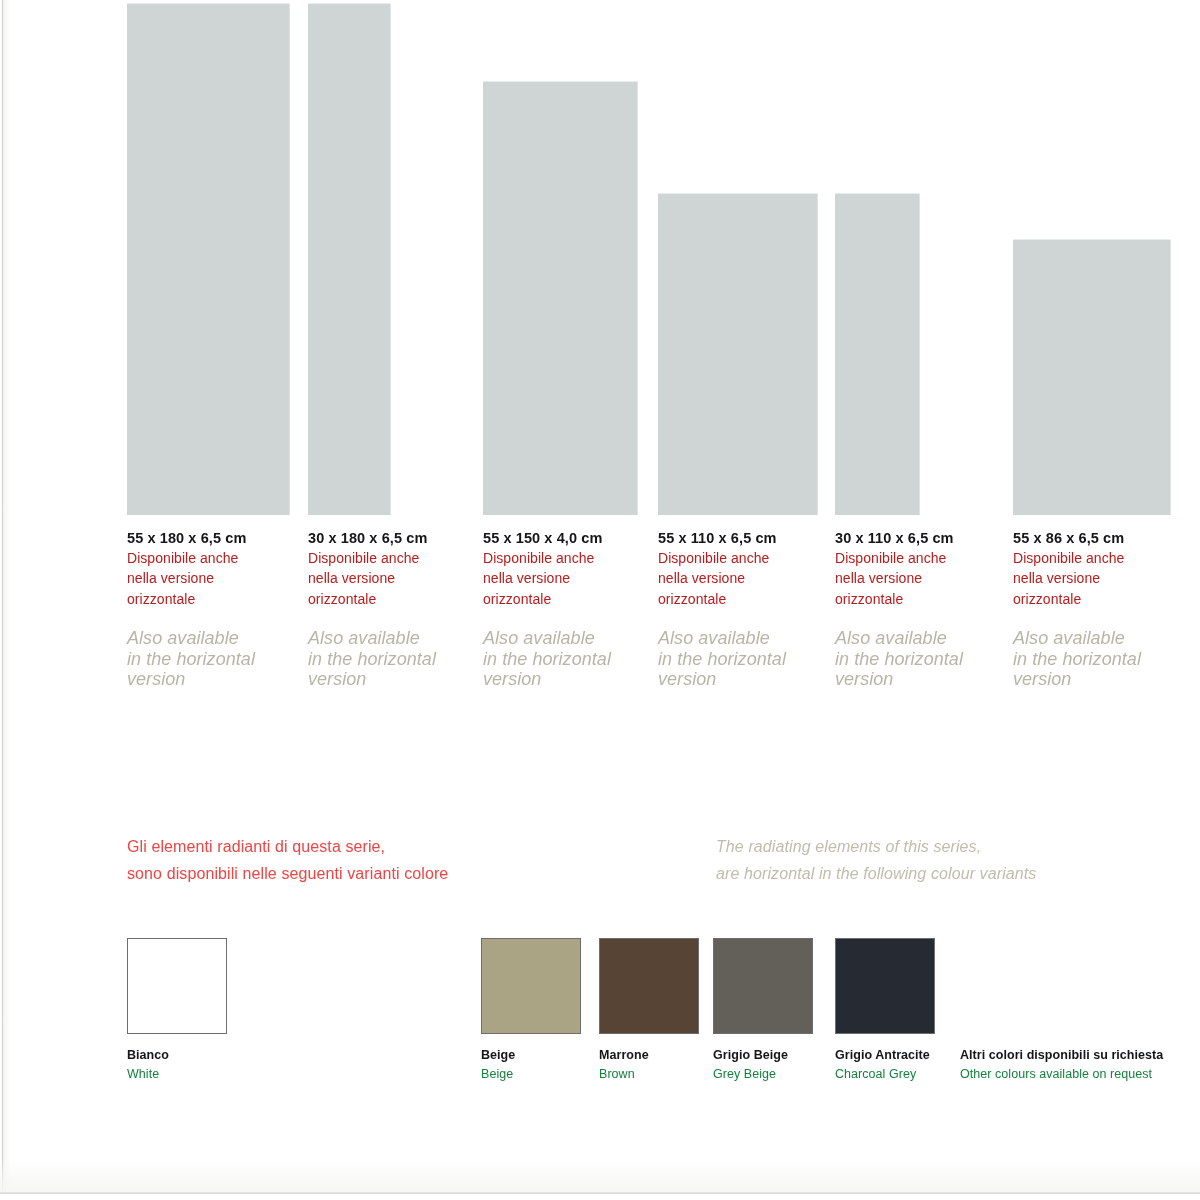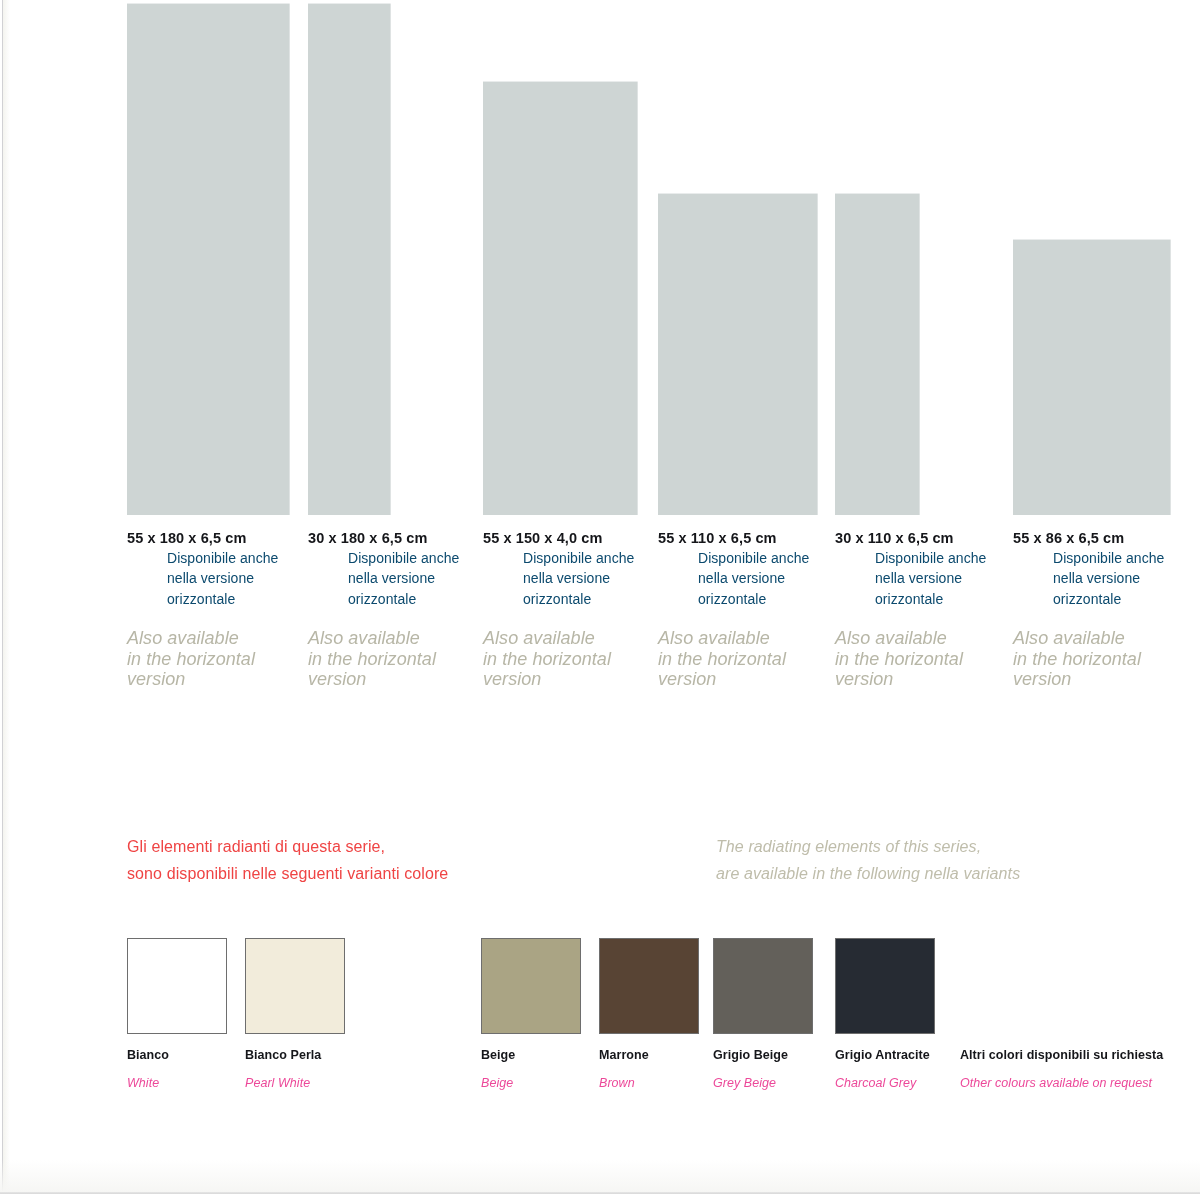--- a/index.html
+++ b/index.html
@@ -71,24 +71,23 @@
   .spec-size {
     font-size: 14.5px;
     font-weight: bold;
     color: #15161a;
     letter-spacing: .1px;
     line-height: 20px;
     white-space: nowrap;
   }
   .spec-it {
     font-size: 14px;
-    color: #0c4a6e;
+    color: #b91c1c;
     line-height: 20.4px;
     letter-spacing: .05px;
-    margin-left: 40px;
   }
   .spec-en {
     margin-top: 19px;
     font-size: 18px;
     font-style: italic;
     color: #b7b6a6;
     line-height: 20.4px;
     letter-spacing: .05px;
   }
 
@@ -130,24 +129,23 @@
   }
   .swatch-name-it {
     margin-top: 14px;
     font-size: 12.5px;
     font-weight: bold;
     color: #15161a;
     letter-spacing: .05px;
     white-space: nowrap;
   }
   .swatch-name-en {
-    margin-top: 14px;
+    margin-top: 5px;
     font-size: 12.5px;
-    font-style: italic;
-    color: #ec4899;
+    color: #15803d;
     letter-spacing: .05px;
     white-space: nowrap;
   }
   #extra-colours {
     position: absolute;
     left: 960px;
     top: 110px;
   }
   #extra-colours .swatch-name-it { margin-top: 0; }
 </style>
@@ -248,34 +246,29 @@
       </div>
     </div>
   </div>
 
 <div id="intro-it">
   <div>Gli elementi radianti di questa serie,</div>
   <div>sono disponibili nelle seguenti varianti colore</div>
 </div>
 <div id="intro-en">
   <div>The radiating elements of this series,</div>
-  <div>are available in the following nella variants</div>
+  <div>are horizontal in the following colour variants</div>
 </div>
 
 <div id="swatches">
   <div class="swatch-cell" style="left: 127px;">
       <div class="swatch-chip" style="background: rgb(255, 255, 255); border-color: rgb(110, 110, 110);"></div>
       <div class="swatch-name-it">Bianco</div>
       <div class="swatch-name-en">White</div>
     </div>
-    <div class="swatch-cell" style="left: 245px;">
-      <div class="swatch-chip" style="background: rgb(242, 236, 219); border-color: rgb(110, 110, 110);"></div>
-      <div class="swatch-name-it">Bianco Perla</div>
-      <div class="swatch-name-en">Pearl White</div>
-    </div>
     <div class="swatch-cell" style="left: 481px;">
       <div class="swatch-chip" style="background: rgb(170, 164, 132); border-color: rgb(110, 110, 110);"></div>
       <div class="swatch-name-it">Beige</div>
       <div class="swatch-name-en">Beige</div>
     </div>
     <div class="swatch-cell" style="left: 599px;">
       <div class="swatch-chip" style="background: rgb(88, 68, 52); border-color: rgb(110, 110, 110);"></div>
       <div class="swatch-name-it">Marrone</div>
       <div class="swatch-name-en">Brown</div>
     </div>

